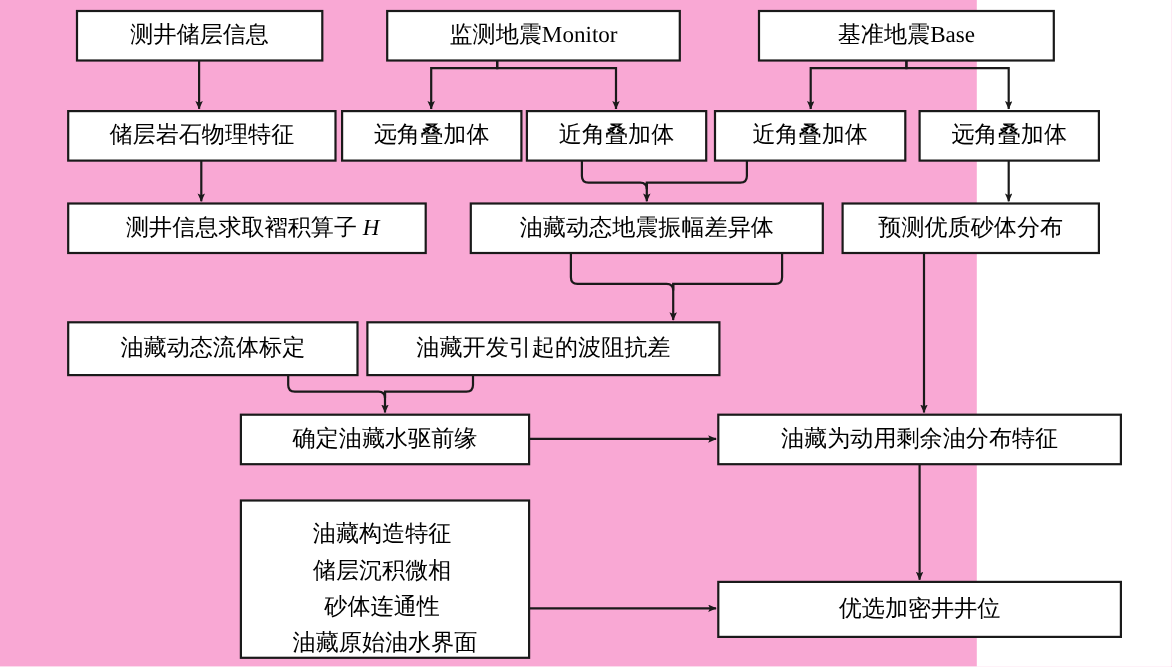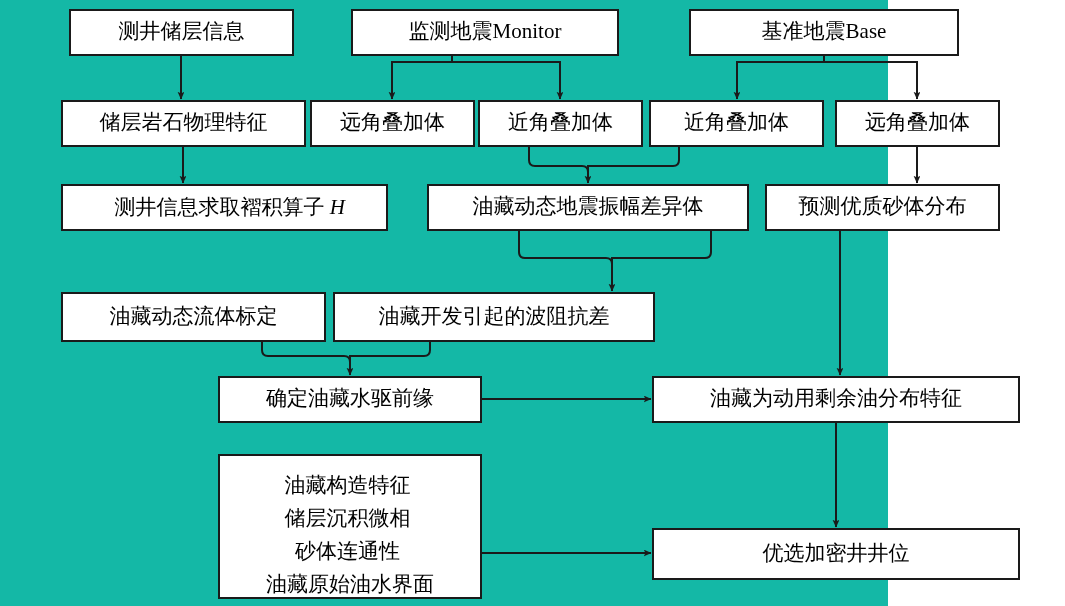--- a/index.html
+++ b/index.html
@@ -10,21 +10,21 @@
   body {
     width: 1065px;
     height: 606px;
     font-family: "Liberation Serif", "DejaVu Serif", serif;
     overflow: hidden;
   }
   #flowchart-root {
     position: relative;
     width: 888px;
     height: 606px;
-    background: #14b8a6;
+    background: #f9a8d4;
   }
   svg.chart-svg {
     position: absolute;
     left: 0;
     top: 0;
     width: 1065px;
     height: 606px;
   }
   .node-rect {
     fill: #ffffff;

